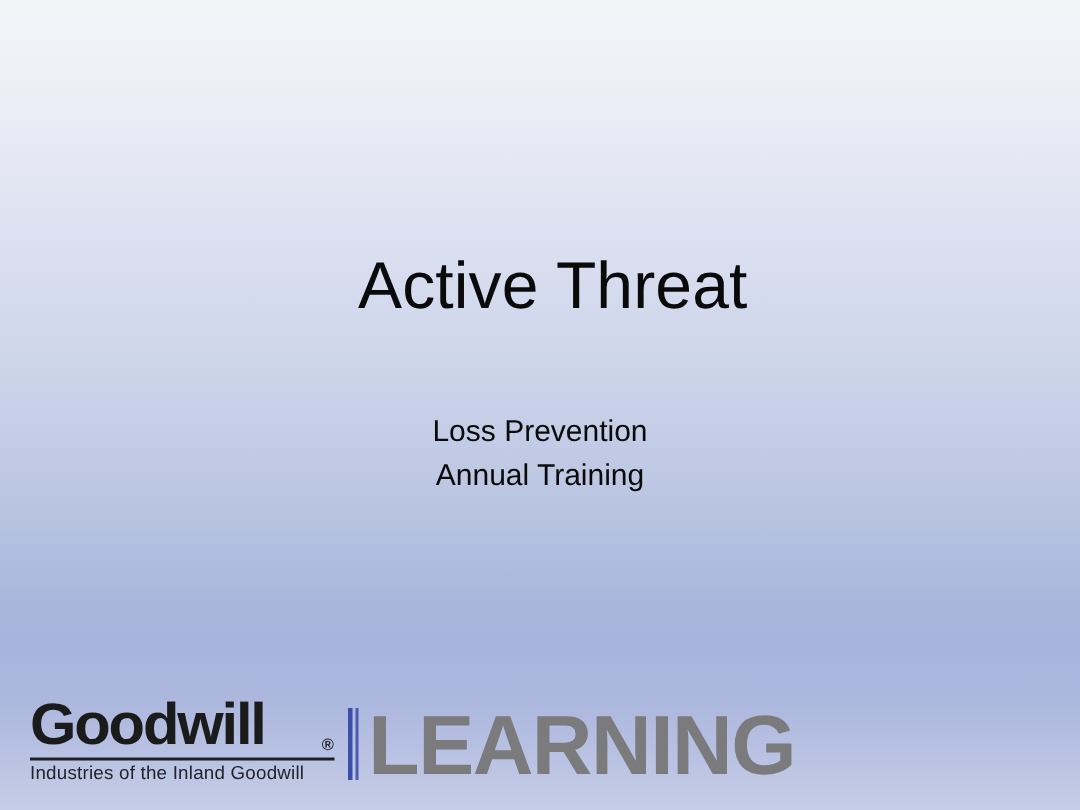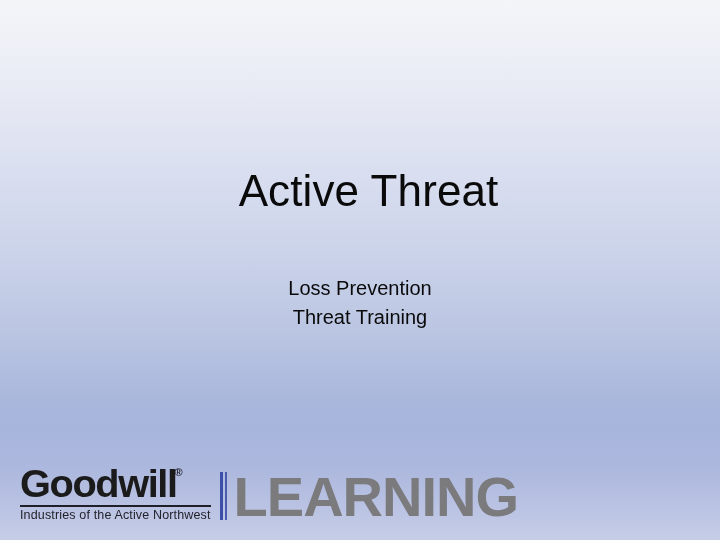--- a/index.html
+++ b/index.html
@@ -86,22 +86,23 @@
   }
 
   
   #goodwill-mark {
     display: block;
     position: relative;
     padding-right: 4px;
   }
   #goodwill-wordmark-row {
     display: flex;
-    align-items: flex-start;
+    align-items: flex-end;
     line-height: 1;
+    gap: 40px;
   }
   #goodwill-wordmark {
     font-family: "Liberation Sans", sans-serif;
     font-size: 39px;
     font-weight: 700;
     color: #1b1b1b;
     letter-spacing: -1.4px;
     line-height: 0.94;
     transform: scaleX(1.02);
     transform-origin: left bottom;
@@ -169,32 +170,32 @@
 <body>
 
 <div id="slide">
 
   <div id="title-block">
     <h1 id="slide-title">Active Threat</h1>
   </div>
 
   <div id="subtitle-block">
     <p class="subtitle-line">Loss Prevention</p>
-    <p class="subtitle-line">Threat Training</p>
+    <p class="subtitle-line">Annual Training</p>
   </div>
 
   <div id="logo-lockup">
 
     <div id="goodwill-mark">
       <div id="goodwill-wordmark-row">
         <span id="goodwill-wordmark">Goodwill</span>
         <span id="goodwill-reg">®</span>
       </div>
       <div id="goodwill-rule"></div>
-      <div id="goodwill-tagline">Industries of the Active Northwest</div>
+      <div id="goodwill-tagline">Industries of the Inland Goodwill</div>
     </div>
 
     <div id="logo-divider">
       <span class="divider-bar"></span>
       <span class="divider-bar thin"></span>
     </div>
 
     <div id="learning-wordmark">LEARNING</div>
 
   </div>

